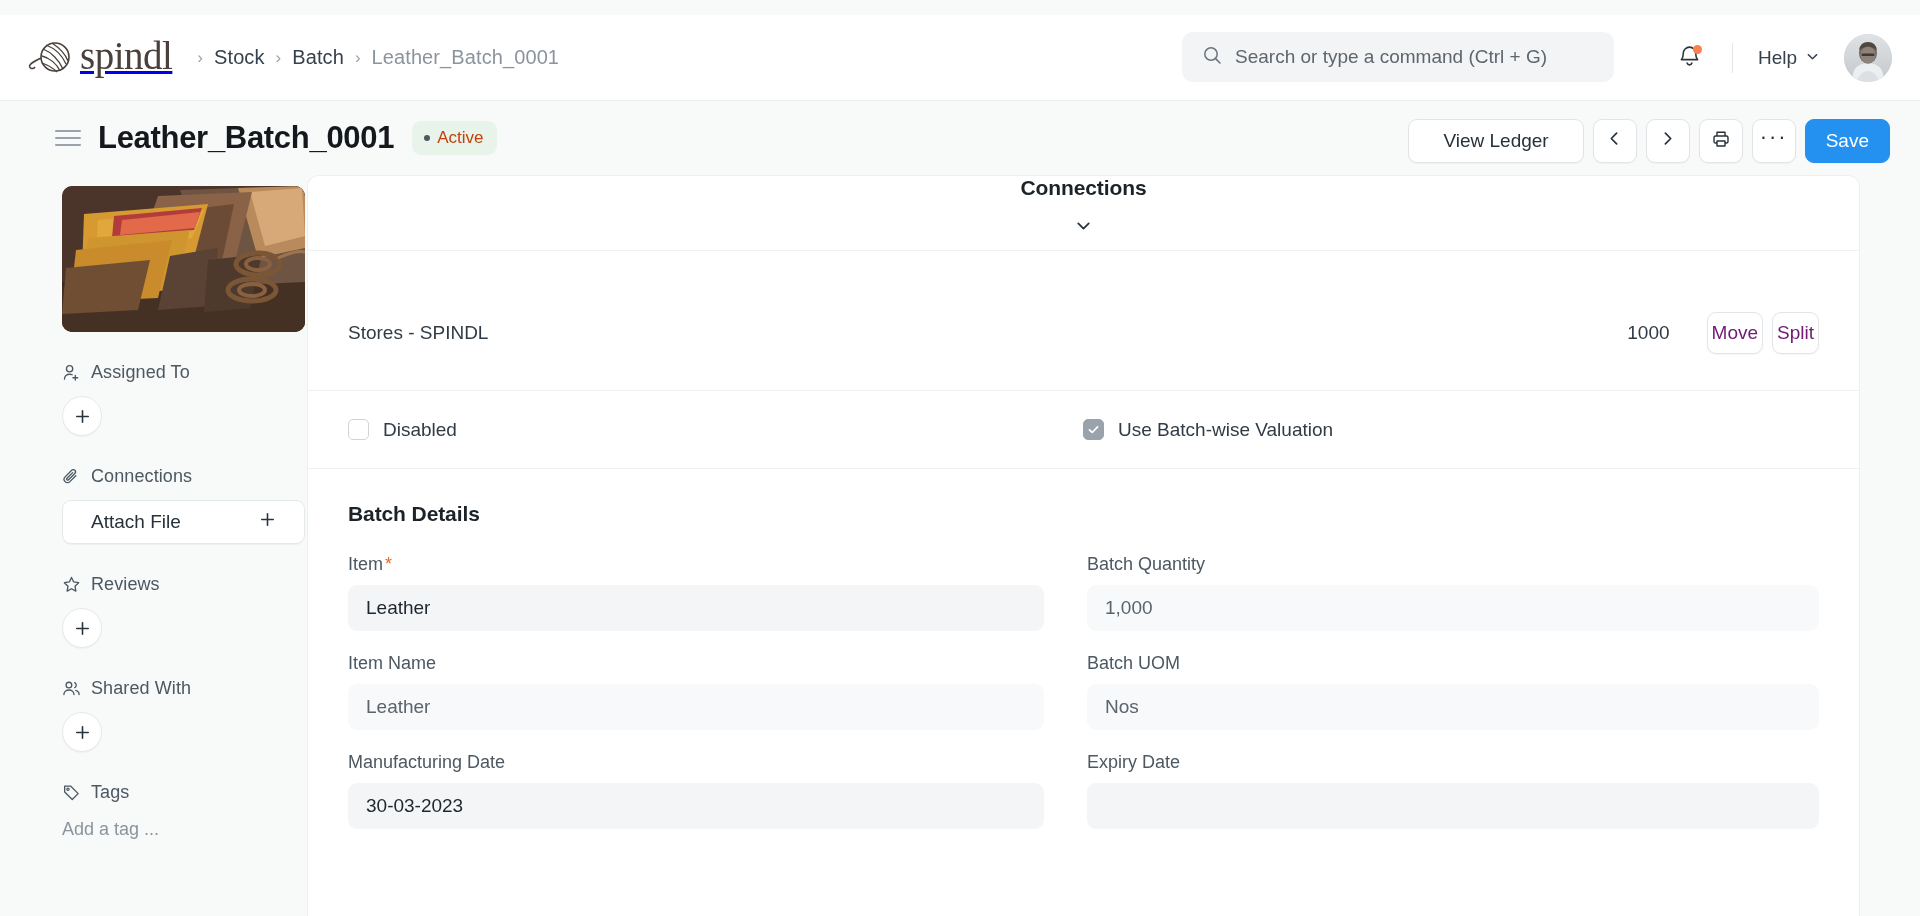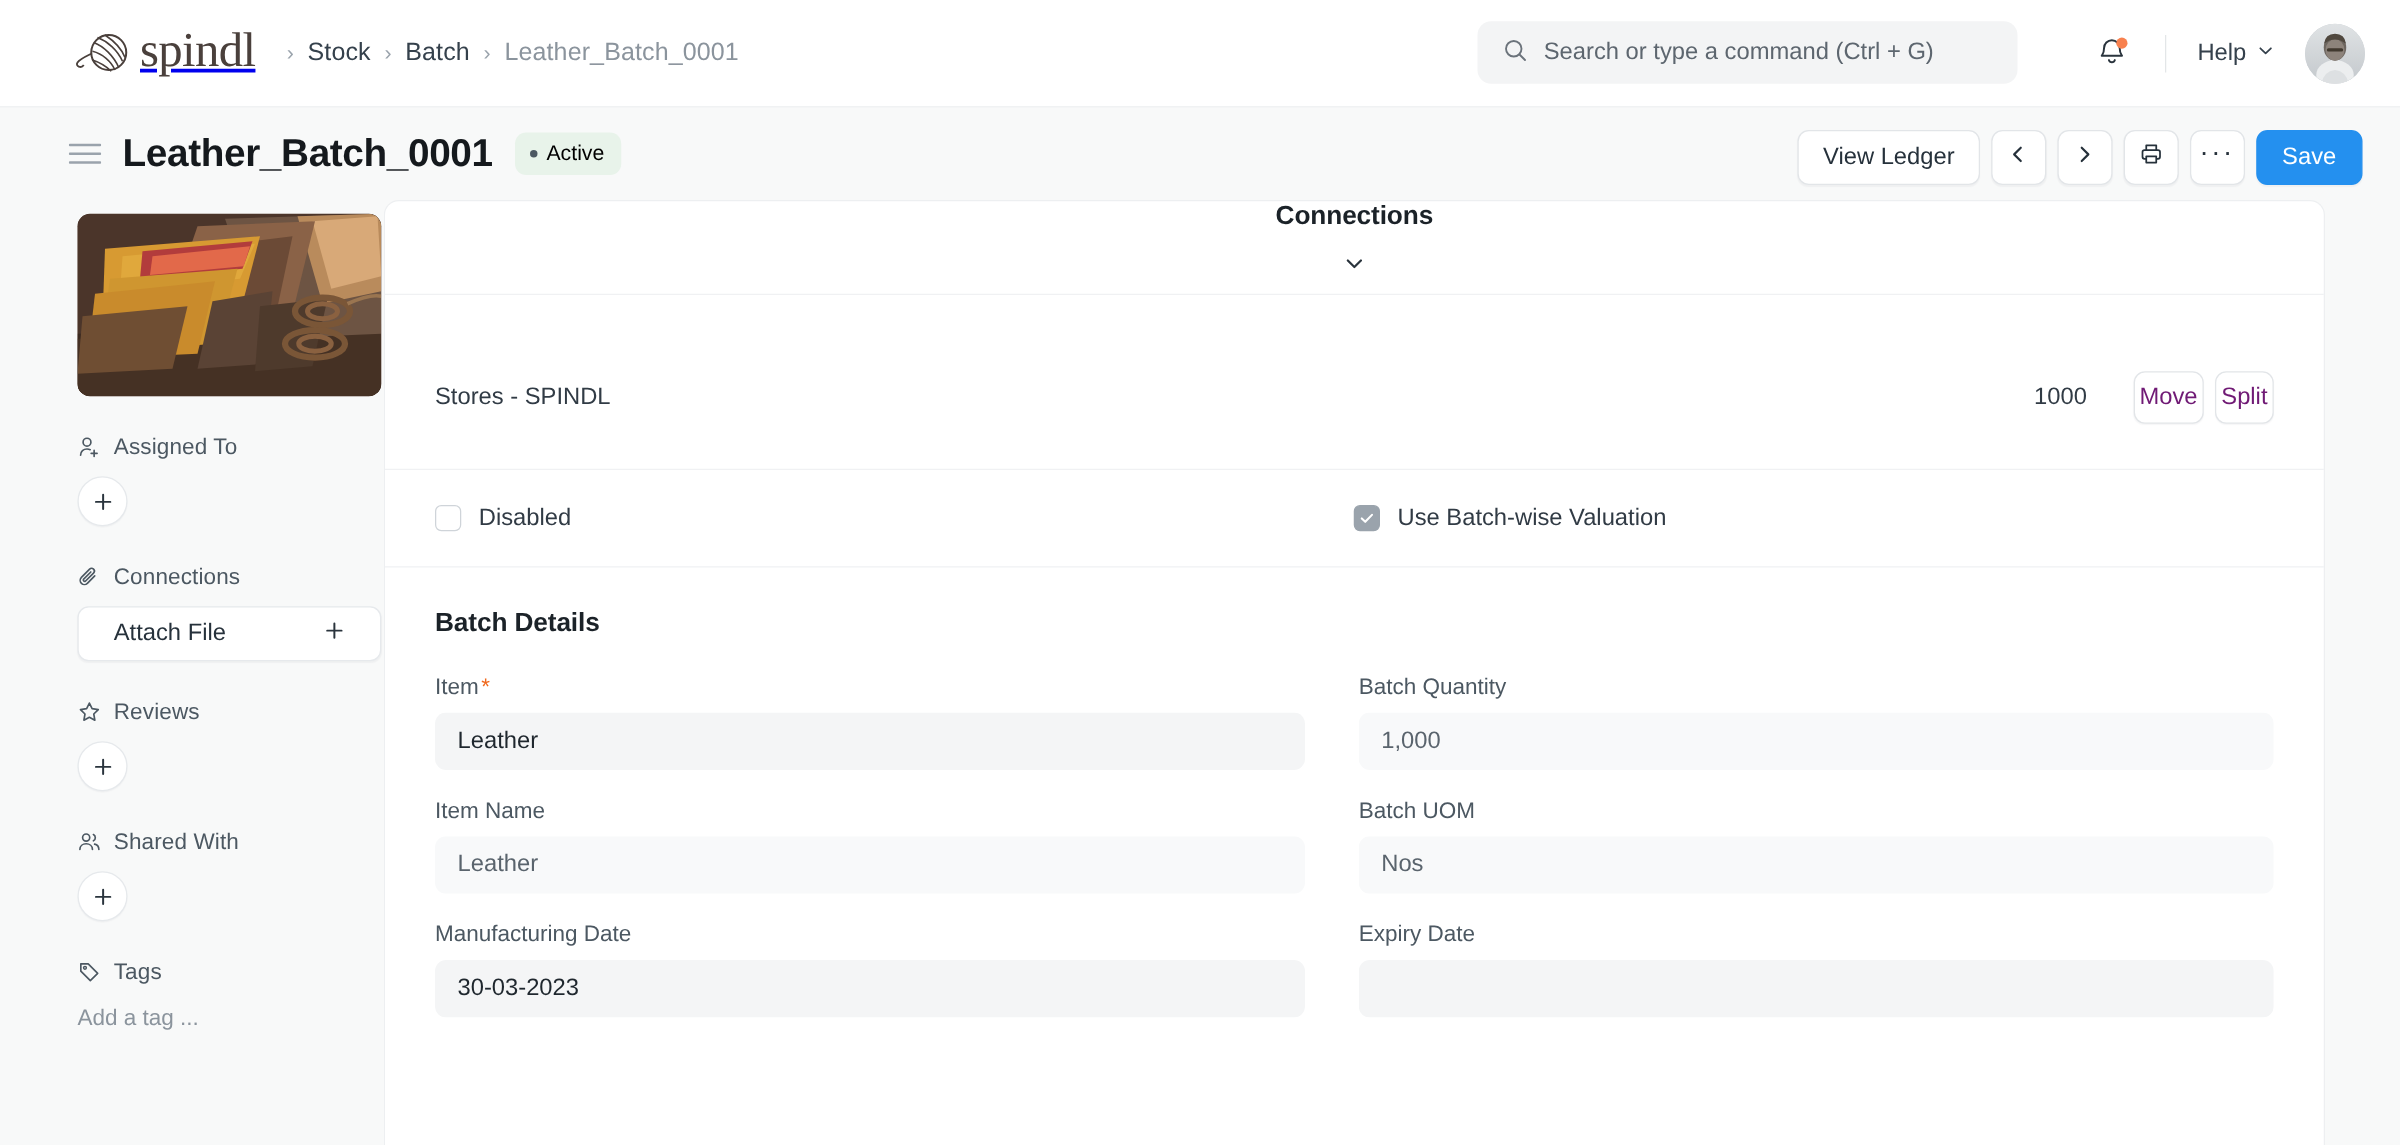--- a/index.html
+++ b/index.html
@@ -11,22 +11,23 @@
     overflow: hidden;
   }
 
   
   .navbar {
     height: 86px;
     background: #ffffff;
     border-bottom: 1px solid #eceef0;
     display: flex;
     align-items: center;
-    padding: 0 30px 0 60px;
+    padding: 0 30px 0 28px;
     position: relative;
+    margin-top: 15px;
   }
   .brand { display: flex; align-items: center; gap: 6px; }
   .brand-mark { width: 46px; height: 40px; display:block; }
   .brand-word {
     font-family: "Liberation Serif", serif;
     font-size: 39px;
     letter-spacing: -0.5px;
     color: #4a403c;
     line-height: 1;
     padding-bottom: 4px;
@@ -83,34 +84,34 @@
     height: 74px; display: flex; align-items: center;
     padding: 0 30px 0 55px; position: relative;
   }
   .menu-icon { width: 26px; height: 18px; display:block; cursor: pointer; margin-right: 17px; }
   .page-title {
     font-size: 31px; font-weight: bold; letter-spacing: -0.3px; color: #15191d;
   }
   .status-badge {
     margin-left: 18px; background: #e8f3ea; border-radius: 9px;
     padding: 7px 14px 7px 12px; display: flex; align-items: center; gap: 7px;
-    font-size: 17px; color: #000000;
+    font-size: 17px; color: #c2410c;
   }
   .status-dot { width: 6px; height: 6px; border-radius: 50%; background: #4c5862; }
 
   .title-actions {
     position: absolute; right: 30px; top: 18px;
     display: flex; align-items: center; gap: 9px;
   }
   .btn {
     height: 44px; border-radius: 9px; background: #ffffff;
     border: 1px solid #e2e5e8; font-size: 19px; color: #26313b;
     display: flex; align-items: center; justify-content: center;
     cursor: pointer; font-family: "Liberation Sans", sans-serif;
-    padding: 0 19px; box-shadow: 0 1px 1px rgba(16,24,40,.04);
+    padding: 0 34px; box-shadow: 0 1px 1px rgba(16,24,40,.04);
   }
   .btn.icon-only { width: 44px; padding: 0; }
   .btn.primary {
     background: #2490ef; border-color: #2490ef; color: #fff;
     font-weight: 500; padding: 0 20px; text-align: center;
   }
   .dots { letter-spacing: 2px; font-size: 22px; line-height: 0; padding-bottom: 8px; }
 
   
   .body-wrap { display: flex; height: calc(916px - 86px - 74px); }

